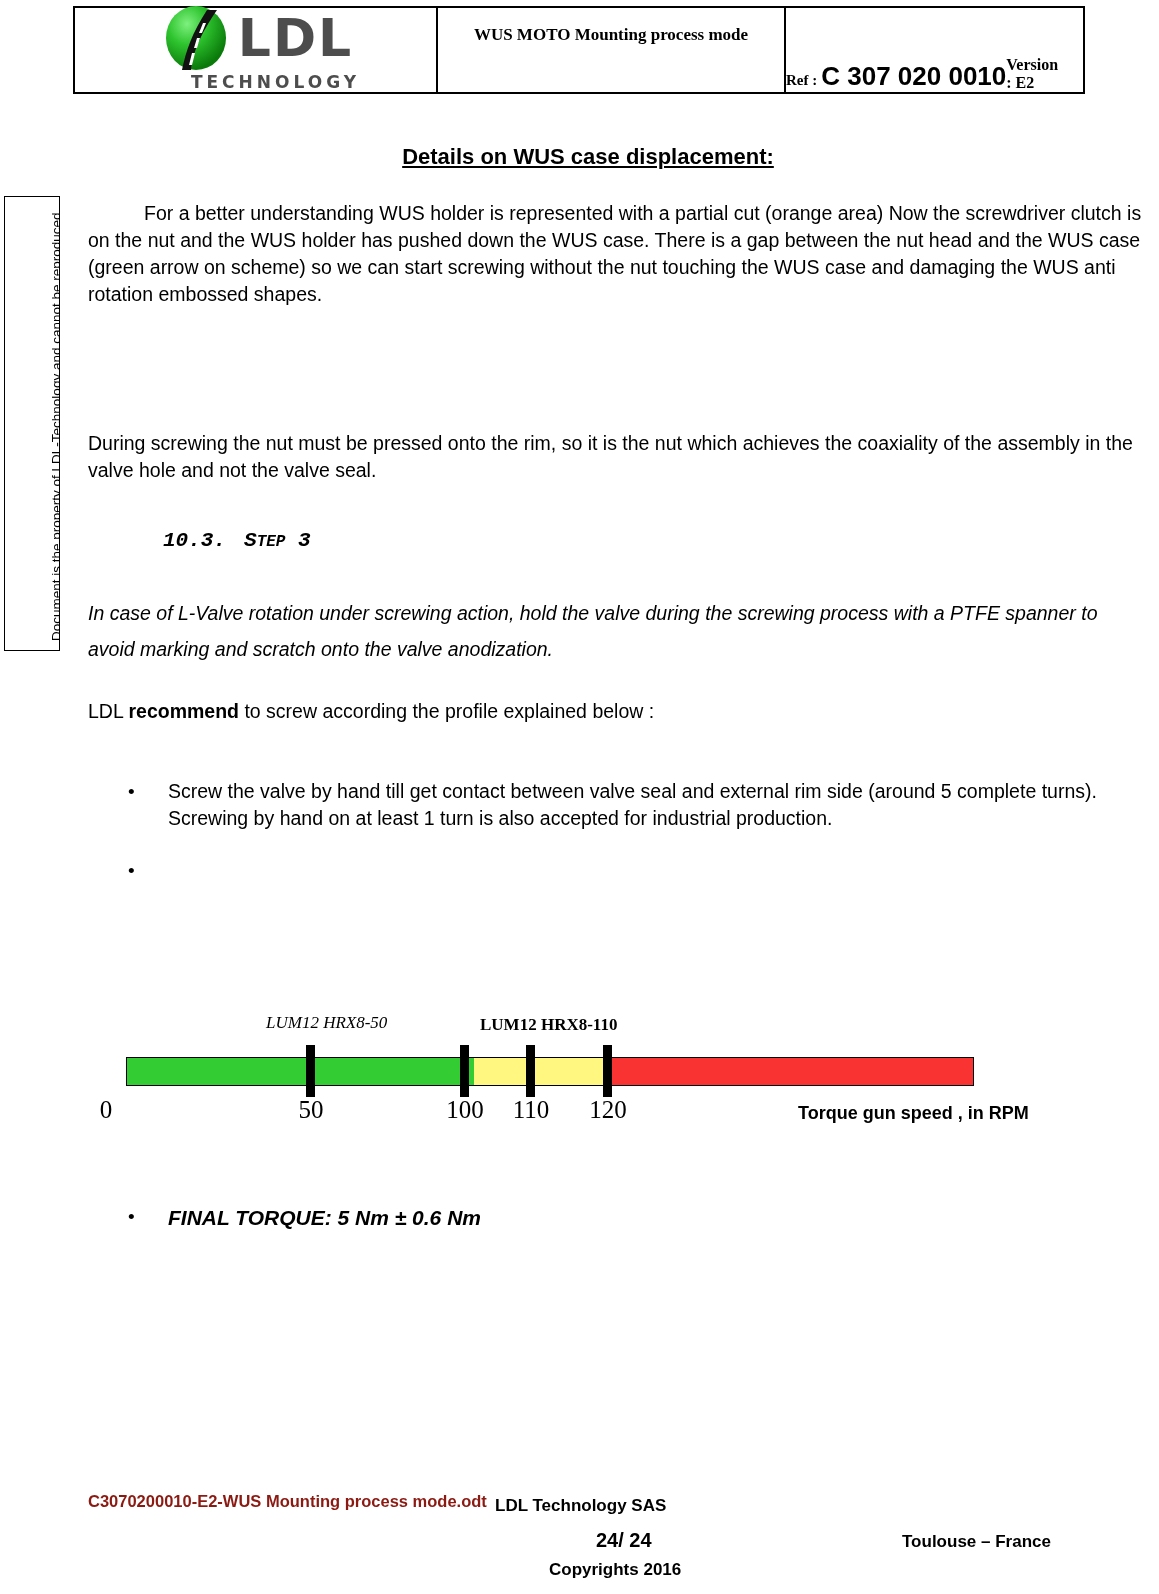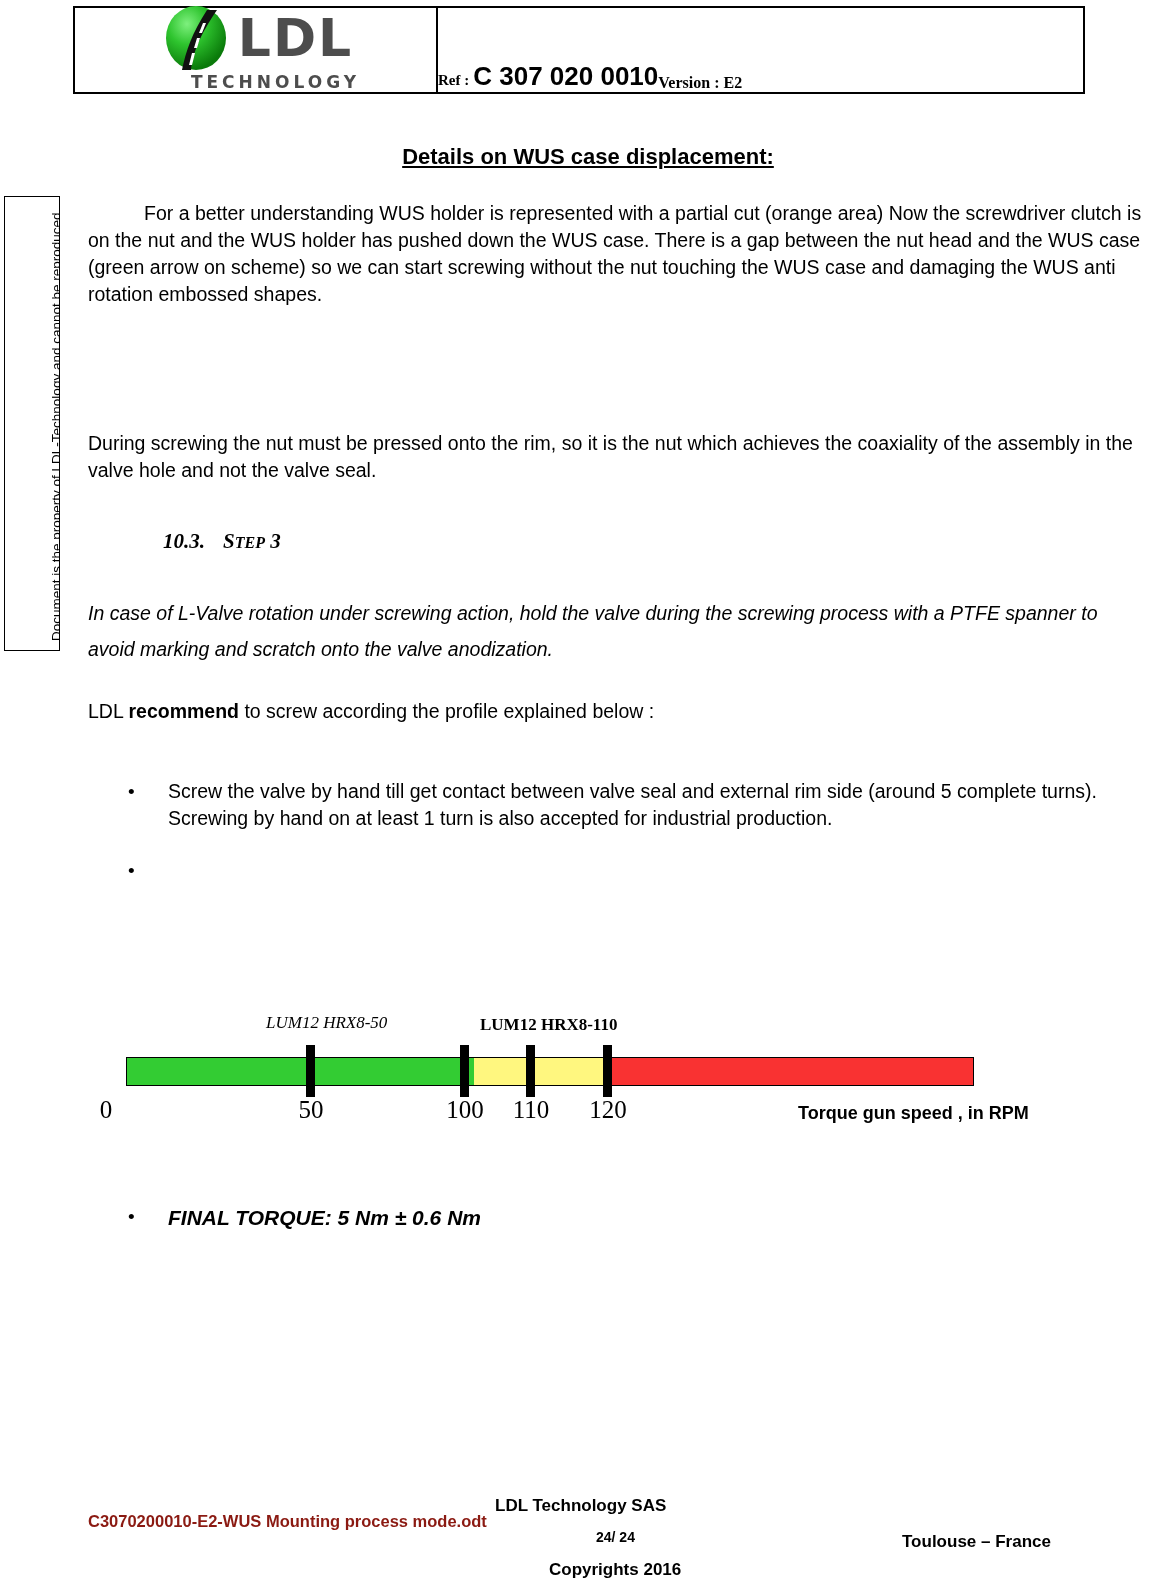--- a/index.html
+++ b/index.html
@@ -162,21 +162,21 @@
   .para-1 .indent { display: inline-block; width: 56px; }
   .para-2 { top: 430px; left: 0; }
 
   .sect-head {
     position: absolute;
     top: 529px;
     left: 75px;
     font-size: 21px;
     font-weight: bold;
     font-style: italic;
-    font-family: Liberation Serif, serif;
+    font-family: Liberation Mono, monospace;
   }
   .sect-head .num { margin-right: 18px; }
   .sect-head .smallcaps-big { font-size: 21px; }
   .sect-head .smallcaps-sm { font-size: 16px; }
 
   .para-italic {
     position: absolute;
     top: 595px;
     left: 0;
     font-size: 19.5px;
@@ -299,37 +299,37 @@
     position: absolute;
     left: 0;
     top: 1488px;
     width: 1159px;
     height: 106px;
     font-family: "Liberation Sans", sans-serif;
   }
   .footer-file {
     position: absolute;
     left: 88px;
-    top: 24px;
+    top: 4px;
     font-size: 16.5px;
     font-weight: bold;
     color: #8b1a12;
   }
   .footer-company {
     position: absolute;
     left: 495px;
     top: 8px;
     font-size: 17px;
     font-weight: bold;
   }
   .footer-page {
     position: absolute;
     left: 596px;
     top: 41px;
-    font-size: 14px;
+    font-size: 20px;
     font-weight: bold;
   }
   .footer-city {
     position: absolute;
     left: 902px;
     top: 44px;
     font-size: 17px;
     font-weight: bold;
   }
   .footer-copy {
@@ -359,20 +359,21 @@
           <ellipse cx="38" cy="33" rx="30" ry="32" fill="url(#gsph)"></ellipse>
           <path d="M24 65 C28 46 34 28 49 5 L59 5 C42 30 35 47 33 65 Z" fill="#111111"></path>
           <path d="M31 60 L34 48 L37 48 L34 60 Z M36 43 L39 33 L42 33 L39 43 Z M41 28 L45 18 L48 18 L44 28 Z" fill="#ffffff"></path>
         </svg>
         <div class="logo-ldl">LDL</div>
       </div>
       <div class="logo-tech">TECHNOLOGY</div>
     </div>
   </div>
 
+  <div class="hdr-cell hdr-title">WUS MOTO Mounting process mode</div>
 
   <div class="hdr-cell hdr-ref">
     <div class="ref-line">
       <span class="ref-label">Ref :</span>
       <span class="ref-value">C 307 020 0010</span>
     </div>
     <div class="version-line">Version : E2</div>
   </div>
 
 </div>

